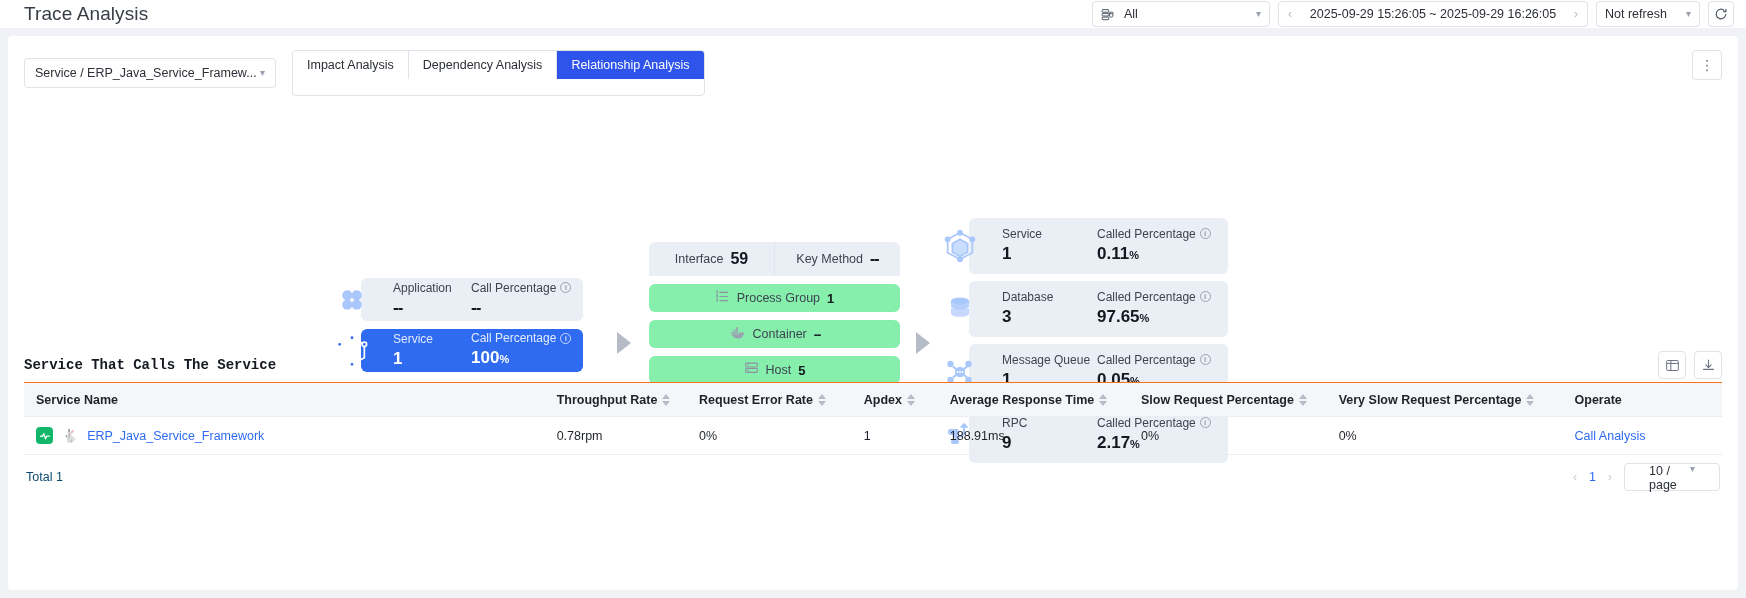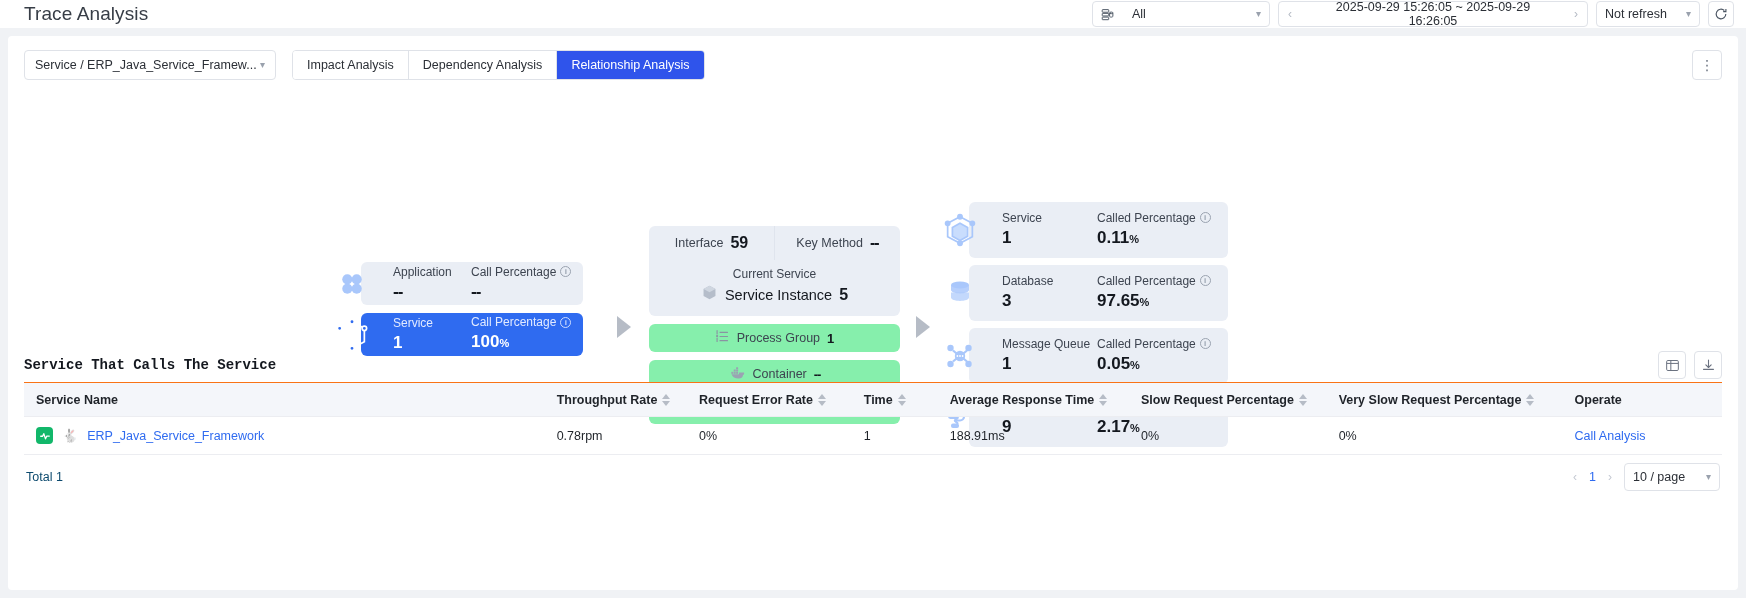--- a/index.html
+++ b/index.html
@@ -20,21 +20,21 @@
     position: relative;
   }
   .topbar-title { font-size: 19px; color: #373d46; letter-spacing: .1px; }
   .topbar-right { margin-left: auto; display: flex; align-items: center; gap: 8px; }
 
   .ctl {
     height: 26px; background: #fff;
     border: 1px solid #dfe2e8; border-radius: 4px;
     display: flex; align-items: center;
     font-size: 12.5px; color: #2b2f36;
-    padding: 0 8px; gap: 18px; cursor: pointer;
+    padding: 0 8px; gap: 10px; cursor: pointer;
   }
   .ctl-all { width: 178px; }
   .ctl-all .lbl { flex: 1; }
   .ctl-time { width: 310px; padding: 0 4px; justify-content: space-between; }
   .ctl-time .lbl { flex: 1; text-align: center; font-size: 12.5px; }
   .ctl-refresh { width: 104px; }
   .ctl-refresh .lbl { flex: 1; }
   .ctl-icon-btn { width: 26px; justify-content: center; padding: 0; }
   .chev { color: #9aa1ad; font-size: 10px; line-height: 1; }
   .arr { color: #b4bac4; font-size: 12px; padding: 0 5px; }
@@ -53,21 +53,21 @@
   
   .toolbar { display: flex; align-items: center; padding: 14px 16px 0 16px; position: relative; }
   .svc-select {
     width: 252px; height: 30px;
     border: 1px solid #dfe2e8; border-radius: 4px;
     display: flex; align-items: center; padding: 0 10px;
     font-size: 12.5px; color: #2b2f36; cursor: pointer;
   }
   .svc-select .lbl { flex: 1; white-space: nowrap; overflow: hidden; }
 
-  .tabs { display: flex; margin-left: 16px; border: 1px solid #dfe2e8; border-radius: 4px; overflow: hidden; height: 30px; }
+  .tabs { display: flex; margin-left: 16px; border: 1px solid #dfe2e8; border-radius: 4px; overflow: hidden; height: 46px; }
   .tab {
     padding: 0 14px; height: 28px; display: flex; align-items: center;
     font-size: 12.5px; color: #2b2f36; background: #fff;
     border-right: 1px solid #dfe2e8; cursor: pointer; white-space: nowrap;
   }
   .tab:last-child { border-right: none; }
   .tab.active { background: #2f54eb; color: #fff; font-weight: 400; }
 
   .more-btn {
     position: absolute; right: 16px; top: 14px;
@@ -188,21 +188,21 @@
   .lang-ico { font-size: 13px; line-height: 1; }
   .link { color: #2f6bf0; cursor: pointer; }
 
   .tbl-foot { display: flex; align-items: center; height: 44px; padding: 0 2px; }
   .total { font-size: 12.5px; color: #0c4a6e; }
   .pager { margin-left: auto; display: flex; align-items: center; gap: 12px; }
   .pg-arrow { color: #c3c8d2; font-size: 12px; cursor: pointer; }
   .pg-num { color: #2f6bf0; font-size: 12.5px; cursor: pointer; }
   .page-size {
     width: 96px; height: 28px; border: 1px solid #dfe2e8; border-radius: 4px;
-    display: flex; align-items: center; padding: 0 8px; font-size: 12.5px; cursor: pointer; color: #2b2f36;
+    display: flex; padding: 0 24px; font-size: 12.5px; cursor: pointer; color: #2b2f36;
   }
   .page-size .lbl { flex: 1; }
 </style>
 </head>
 <body>
 
 <div class="topbar">
   <div class="topbar-title">Trace Analysis</div>
 
   <div class="topbar-right">
@@ -321,33 +321,20 @@
         <div class="mid-top-cell">
           <span>Interface</span>
           <b>59</b>
         </div>
         <div class="mid-top-cell">
           <span>Key Method</span>
           <b class="mc-dash">--</b>
         </div>
       </div>
 
-      <div class="mid-cur">
-        <div class="mid-cur-label">Current Service</div>
-        <div class="mid-cur-row">
-          <span>
-            <svg width="17" height="17" viewBox="0 0 20 20" fill="#b5bdca">
-              <path d="M10 2l7 3.8v8.4L10 18l-7-3.8V5.8z"></path>
-              <path d="M10 2l7 3.8-7 3.8-7-3.8z" fill="#cfd6e0"></path>
-            </svg>
-          </span>
-          <span class="t">Service Instance</span>
-          <b>5</b>
-        </div>
-      </div>
 
       <div class="mid-row">
         <span>
           <svg width="15" height="15" viewBox="0 0 18 18" fill="none" stroke="#8a93a2" stroke-width="1.4">
             <path d="M6 4h9M6 9h9M6 14h9" stroke-linecap="round"></path>
             <path d="M2.5 2v4M2.5 11v4" stroke-linecap="round"></path>
             <circle cx="2.5" cy="8.5" r="1.3" fill="#8a93a2" stroke="none"></circle>
           </svg>
         </span>
         <span>Process Group</span>
@@ -534,21 +521,21 @@
                 </span>
               </span></th>
           <th><span class="hd">
                 <span>Request Error Rate</span>
                 <span class="sorter">
                   <i class="up"></i>
                   <i class="dn"></i>
                 </span>
               </span></th>
           <th><span class="hd">
-                <span>Time</span>
+                <span>Apdex</span>
                 <span class="sorter">
                   <i class="up"></i>
                   <i class="dn"></i>
                 </span>
               </span></th>
           <th><span class="hd">
                 <span>Average Response Time</span>
                 <span class="sorter">
                   <i class="up"></i>
                   <i class="dn"></i>

